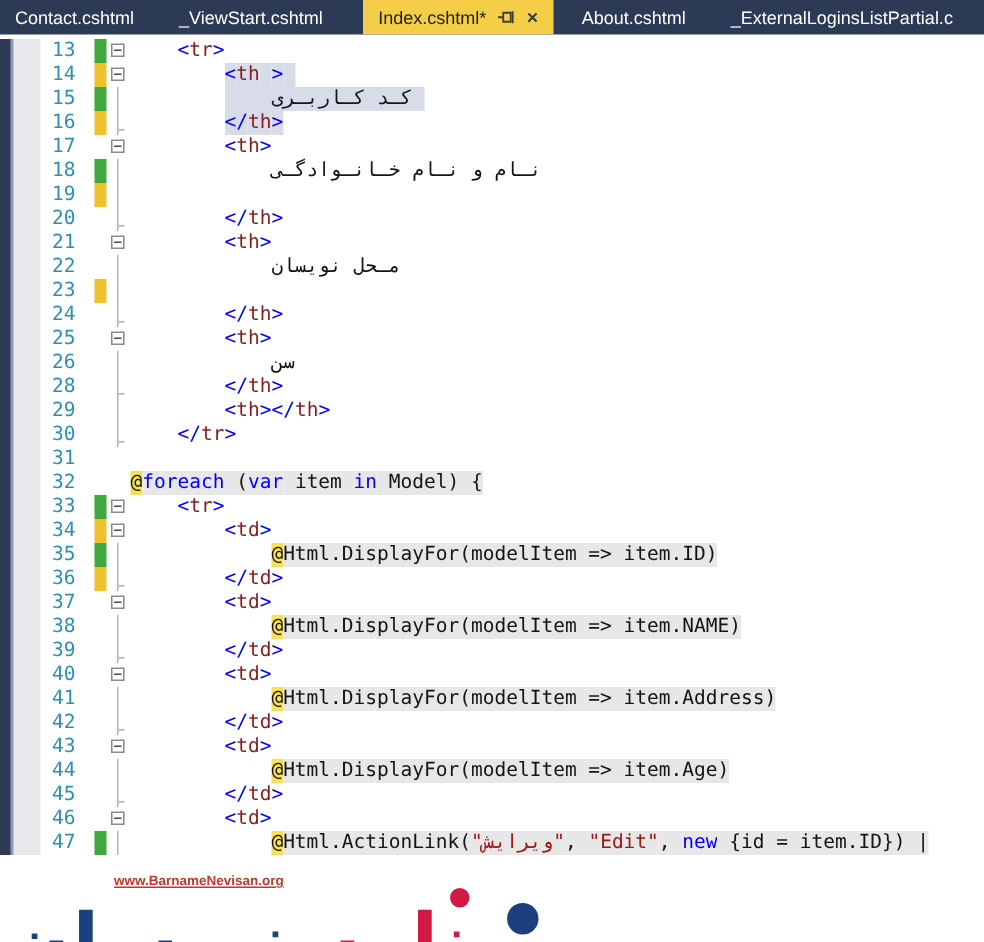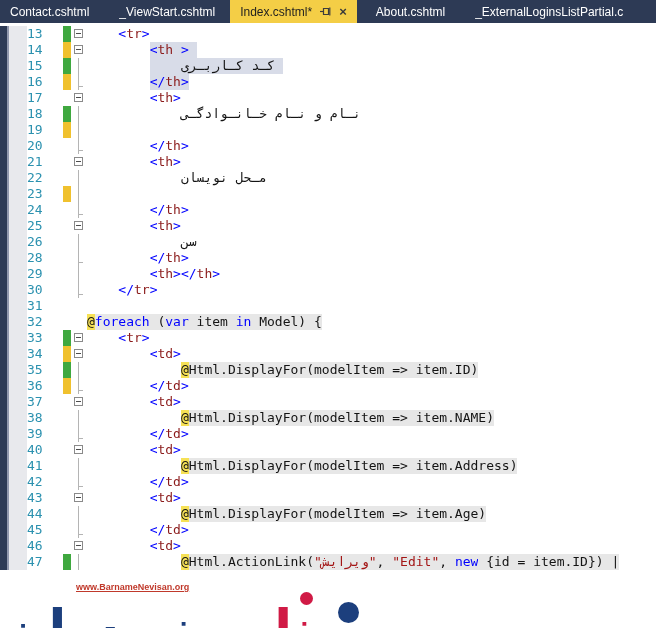--- a/index.html
+++ b/index.html
@@ -4,32 +4,32 @@
 <style>
   html,body{margin:0;padding:0;background:#fff;}
   .app{position:relative;width:656px;height:628px;overflow:hidden;background:#404040;
        font-family:"Liberation Sans",sans-serif;}
 
   
   .tabbar{display:flex;align-items:stretch;height:23px;background:#2d3a55;overflow:hidden;}
   .tab{display:flex;align-items:center;padding:0 15px;font-size:12px;color:#fff;
        white-space:nowrap;cursor:default;}
   .tab:first-child{padding-left:10px;}
-  .tab.active{background:#f4ce46;color:#1f1f1f;gap:7px;padding:0 10px;margin-right:4px;}
+  .tab.active{background:#f4ce46;color:#1f1f1f;gap:7px;padding:0 10px;margin-left:12px;margin-right:4px;}
   .tlabel{pointer-events:none;}
   .tpin{display:inline-flex;align-items:center;}
   .tclose{font-size:13px;font-weight:bold;color:#3a3a3a;line-height:1;}
 
   
   .editor{position:relative;height:605px;overflow:hidden;background:#fff;}
   .lines{padding-top:3px;}
   .line{display:flex;height:16px;}
   .edge{width:9px;background:#2d3a55;border-right:2px solid #9198ad;box-sizing:border-box;}
   .gm{width:18px;background:#e8e9ed;}
-  .ln{width:31px;text-align:left;padding-right:5px;box-sizing:content-box;
+  .ln{width:31px;text-align:center;padding-right:5px;box-sizing:content-box;
       color:#2b91af;font:13px/16px "DejaVu Sans Mono","Liberation Mono",monospace;}
   .bar{width:8px;}
   .bar-g{background:#3fa83f;}
   .bar-y{background:#f0c12e;}
   .out{width:16px;position:relative;}
   .ob{position:absolute;left:3px;top:3px;width:9px;height:9px;box-sizing:border-box;
       border:1px solid #8a8a8a;background:#fff;}
   .ob::after{content:"";position:absolute;left:1px;right:1px;top:3px;height:1px;background:#4d4d4d;}
   .ol{position:absolute;left:7px;top:0;bottom:0;width:1px;background:#b4b4b4;}
   .ot{position:absolute;left:7px;bottom:3px;width:5px;height:1px;background:#b4b4b4;}

